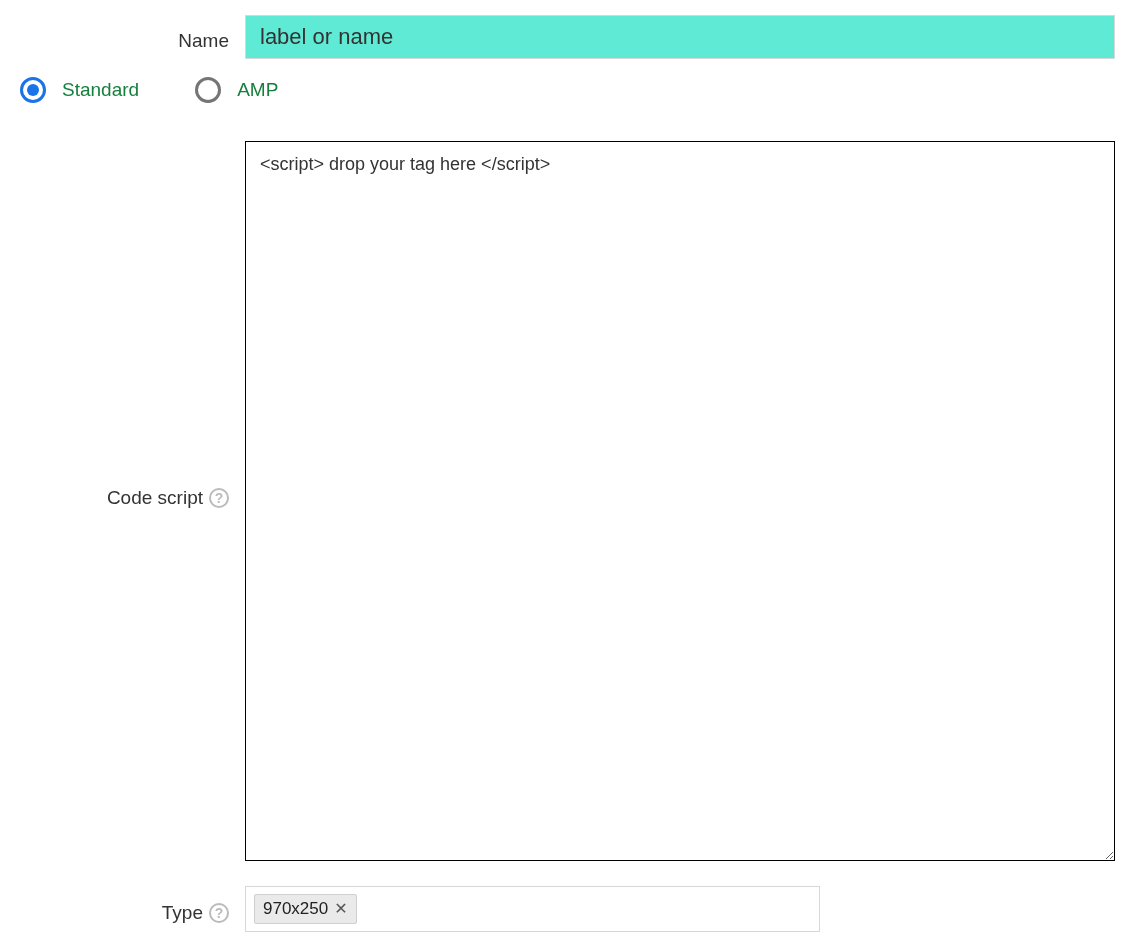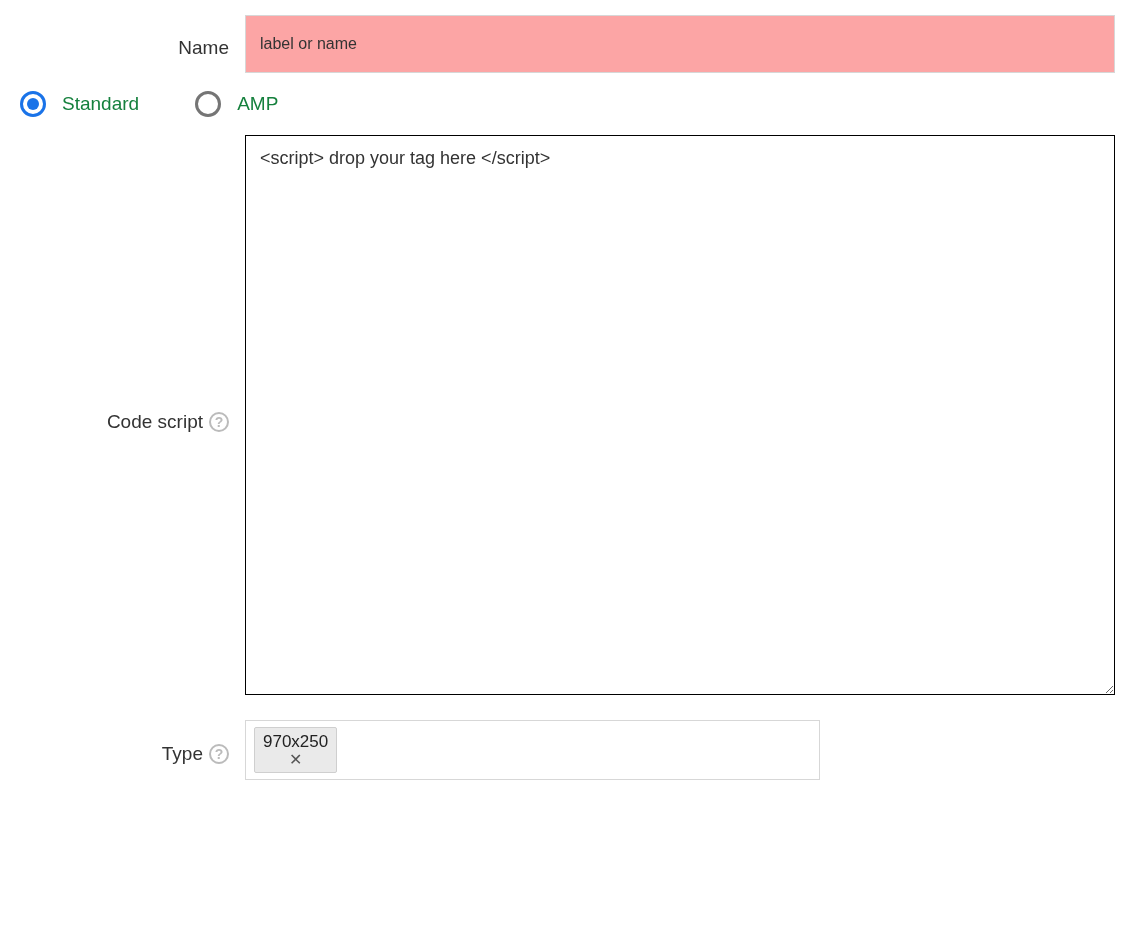--- a/index.html
+++ b/index.html
@@ -34,26 +34,26 @@
     }
     .form-control {
       flex: 1;
     }
     .radio-row .form-label {
       padding-top: 4px;
     }
     input[type="text"] {
       width: 100%;
       max-width: 870px;
-      height: 58px;
+      height: 44px;
       border: 1px solid #d7d7d7;
       padding: 0 14px;
-      font-size: 16px;
-      color: #333;
-      background: #fca5a5;
+      font-size: 22px;
+      color: #333;
+      background: #5eead4;
       outline: none;
     }
     input[type="text"]::placeholder {
       color: #777;
     }
     .radio-group {
       display: flex;
       align-items: center;
       gap: 56px;
     }
@@ -82,28 +82,29 @@
       border-radius: 50%;
       background: #1a73e8;
     }
     .radio-label {
       font-size: 19px;
       color: #15803d;
     }
     textarea {
       width: 100%;
       max-width: 870px;
-      height: 560px;
+      height: 720px;
       border: 1px solid #000;
       padding: 12px 14px;
       font-size: 18px;
       font-family: Arial, Helvetica, sans-serif;
       color: #6d28d9;
       resize: both;
       outline: none;
+      margin-top: 20px;
     }
     textarea::placeholder {
       color: #333;
     }
     .help-icon {
       width: 20px;
       height: 20px;
       border-radius: 50%;
       border: 2px solid #bbb;
       color: #bbb;
@@ -131,22 +132,21 @@
     }
     .chip {
       background: #eaeaea;
       border: 1px solid #cfcfcf;
       border-radius: 2px;
       padding: 4px 8px;
       font-size: 17px;
       color: #222;
       display: inline-flex;
       align-items: center;
-      gap: 0;
-      flex-direction: column;
+      gap: 6px;
     }
     .chip-close {
       font-size: 16px;
       color: #555;
       cursor: pointer;
       line-height: 1;
     }
   </style>
 </head>
 <body>

